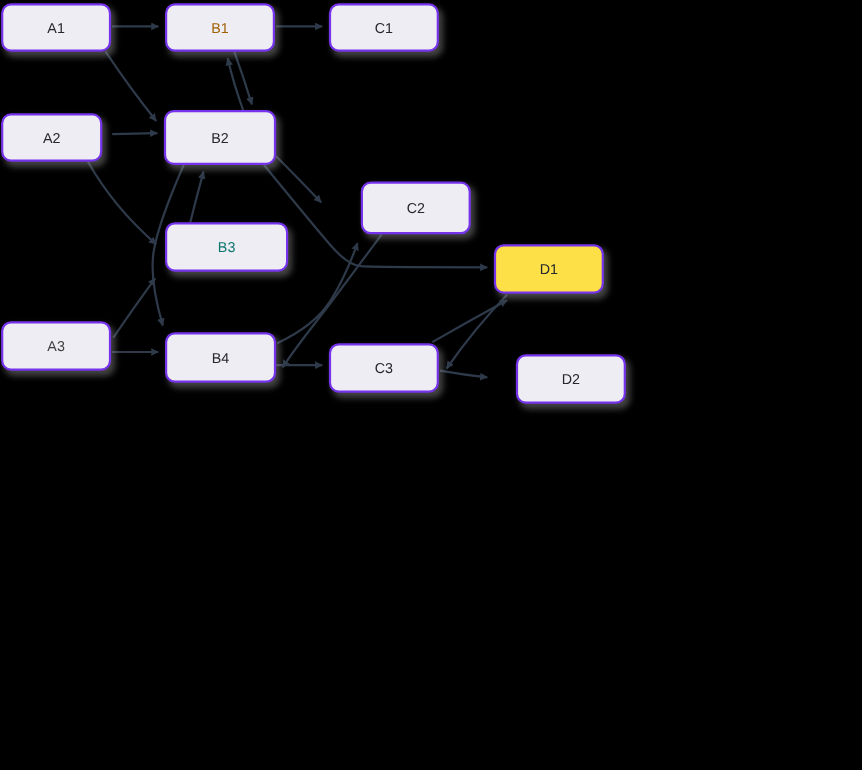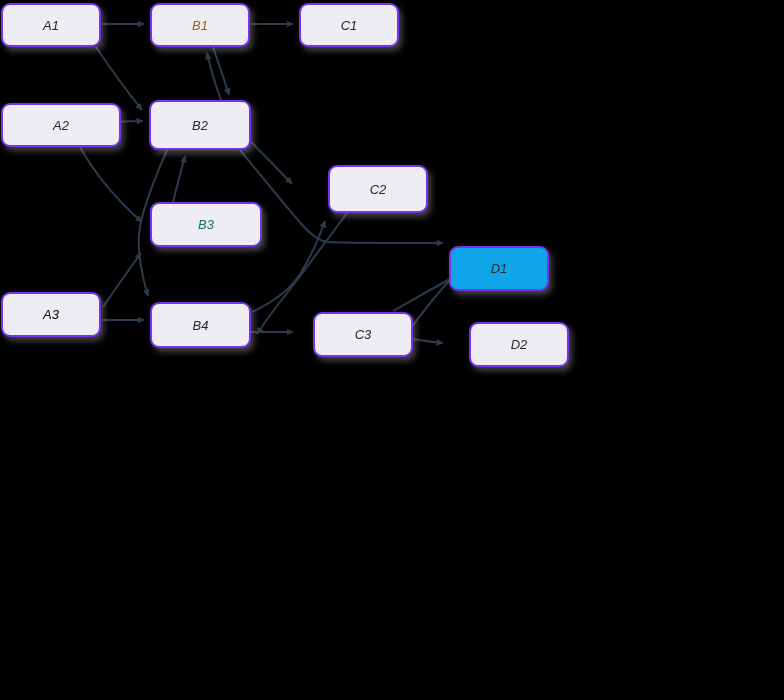--- a/index.html
+++ b/index.html
@@ -25,21 +25,21 @@
     border-radius:9px;
     background:#eeedf4;
     color:#27272d;
     font-size:13px;
     display:flex;
     align-items:center;
     justify-content:center;
     box-shadow:3px 4px 6px rgba(150,150,150,0.45);
     z-index:2;
   }
-  .node span{pointer-events:none;font-style:italic;}
+  .node span{pointer-events:none;}
 </style>
 </head>
 <body>
 
 <div id="canvas">
   <svg id="edge-layer" xmlns="http://www.w3.org/2000/svg" width="784" height="700" viewBox="0 0 784 700">
     <defs>
       <marker id="arrowhead" markerWidth="8" markerHeight="8" refX="6.5" refY="3.5" orient="auto" markerUnits="userSpaceOnUse">
         <path d="M0,0 L7,3.5 L0,7 Z" fill="#2e3a4a"></path>
       </marker>
@@ -69,41 +69,41 @@
   <div id="nodes">
       <div class="node" style="left: 1px; top: 3px; width: 100px; height: 44px; background: rgb(238, 237, 244); border-color: rgb(117, 51, 235); color: rgb(39, 39, 45);">
         <span>A1</span>
       </div>
       <div class="node" style="left: 150px; top: 3px; width: 100px; height: 44px; background: rgb(238, 237, 244); border-color: rgb(117, 51, 235); color: #a16207;">
         <span>B1</span>
       </div>
       <div class="node" style="left: 299px; top: 3px; width: 100px; height: 44px; background: rgb(238, 237, 244); border-color: rgb(117, 51, 235); color: rgb(39, 39, 45);">
         <span>C1</span>
       </div>
-      <div class="node" style="left: 1px; top: 103px; width: 120px; height: 44px; background: rgb(238, 237, 244); border-color: rgb(117, 51, 235); color: rgb(39, 39, 45);">
+      <div class="node" style="left: 1px; top: 103px; width: 92px; height: 44px; background: rgb(238, 237, 244); border-color: rgb(117, 51, 235); color: rgb(39, 39, 45);">
         <span>A2</span>
       </div>
       <div class="node" style="left: 149px; top: 100px; width: 102px; height: 50px; background: rgb(238, 237, 244); border-color: rgb(117, 51, 235); color: rgb(39, 39, 45);">
         <span>B2</span>
       </div>
       <div class="node" style="left: 299px; top: 165px; width: 100px; height: 48px; background: rgb(238, 237, 244); border-color: rgb(117, 51, 235); color: rgb(39, 39, 45); margin-left: 29px;">
         <span>C2</span>
       </div>
       <div class="node" style="left: 150px; top: 202px; width: 112px; height: 45px; background: rgb(238, 237, 244); border-color: rgb(117, 51, 235); color: #0f766e;">
         <span>B3</span>
       </div>
-      <div class="node" style="left: 449px; top: 222px; width: 100px; height: 45px; background: #0ea5e9; border-color: rgb(117, 51, 235); color: rgb(39, 39, 45); margin-top: 24px;">
+      <div class="node" style="left: 449px; top: 222px; width: 100px; height: 45px; background: #fde047; border-color: rgb(117, 51, 235); color: rgb(39, 39, 45);">
         <span>D1</span>
       </div>
-      <div class="node" style="left: 1px; top: 292px; width: 100px; height: 45px; background: rgb(238, 237, 244); border-color: rgb(117, 51, 235); color: #000000;">
+      <div class="node" style="left: 1px; top: 292px; width: 100px; height: 45px; background: rgb(238, 237, 244); border-color: rgb(117, 51, 235); color: #404040;">
         <span>A3</span>
       </div>
       <div class="node" style="left: 150px; top: 302px; width: 101px; height: 46px; background: rgb(238, 237, 244); border-color: rgb(117, 51, 235); color: rgb(39, 39, 45); text-align: center;">
         <span>B4</span>
       </div>
-      <div class="node" style="left: 299px; top: 312px; width: 100px; height: 45px; background: rgb(238, 237, 244); border-color: rgb(117, 51, 235); color: rgb(39, 39, 45); margin-left: 14px;">
+      <div class="node" style="left: 299px; top: 312px; width: 100px; height: 45px; background: rgb(238, 237, 244); border-color: rgb(117, 51, 235); color: rgb(39, 39, 45);">
         <span>C3</span>
       </div>
       <div class="node" style="left: 449px; top: 322px; width: 100px; height: 45px; background: rgb(238, 237, 244); border-color: rgb(117, 51, 235); color: rgb(39, 39, 45); margin-left: 20px;">
         <span>D2</span>
       </div>
     </div>
 </div>
 
 </body></html>

